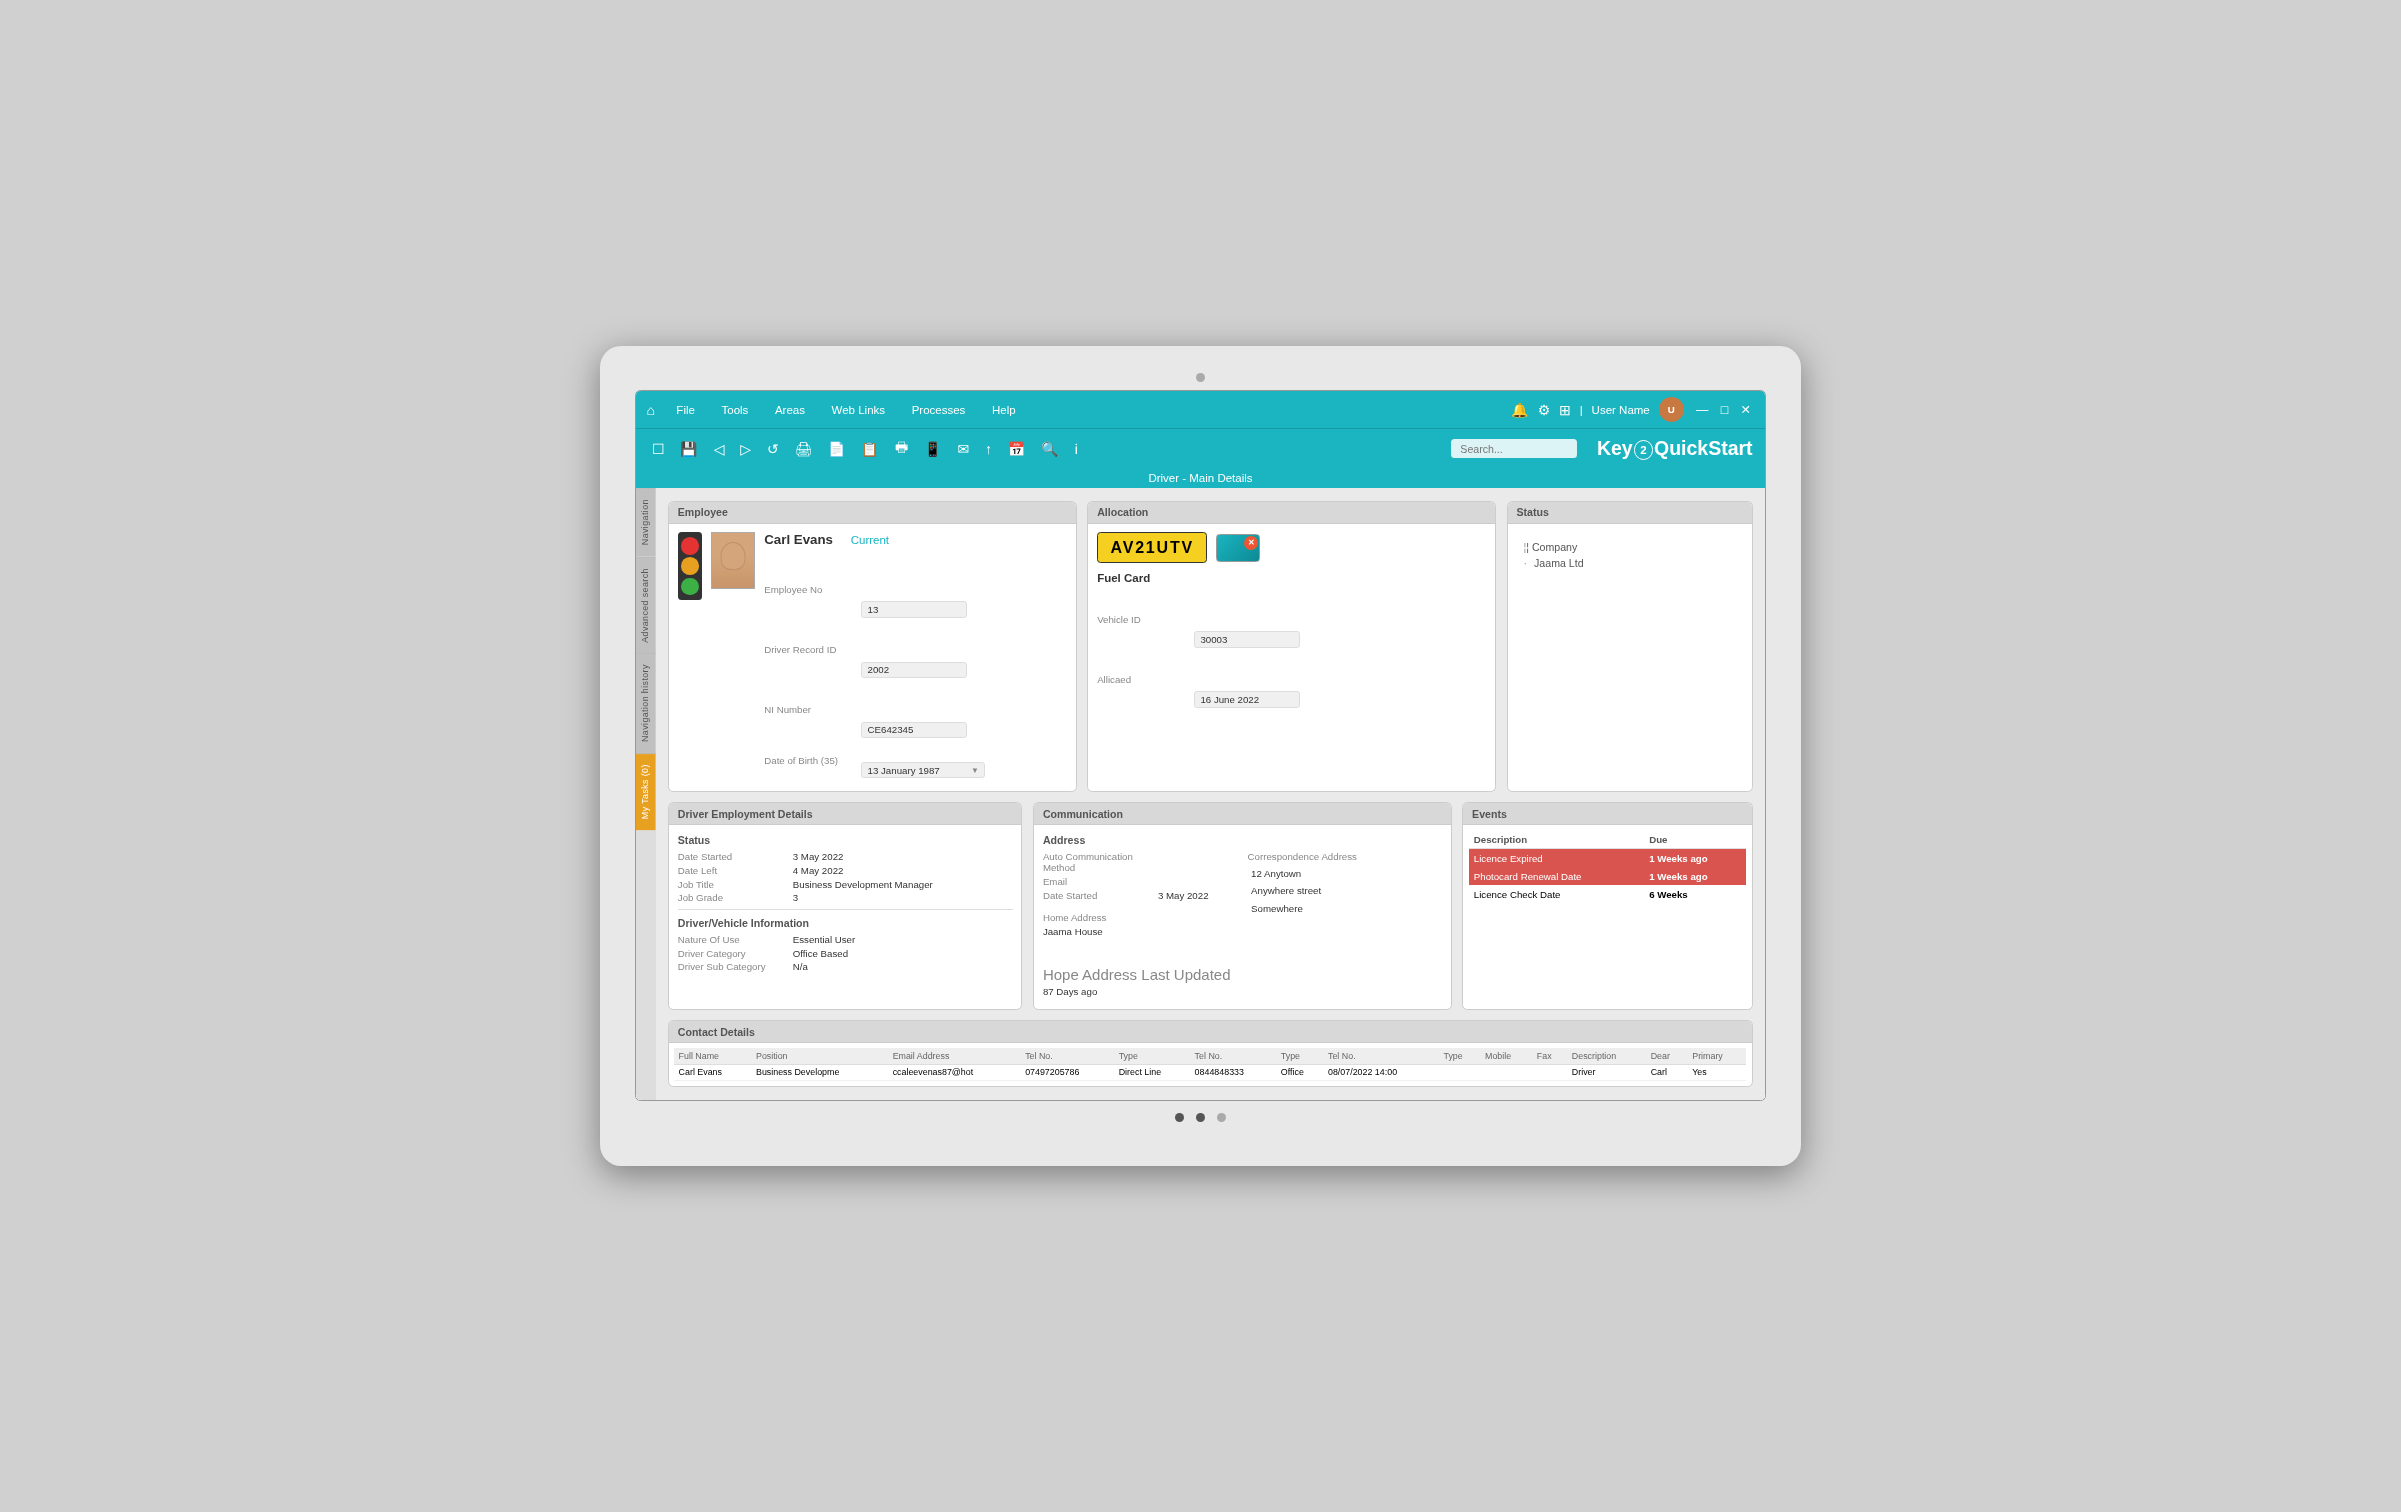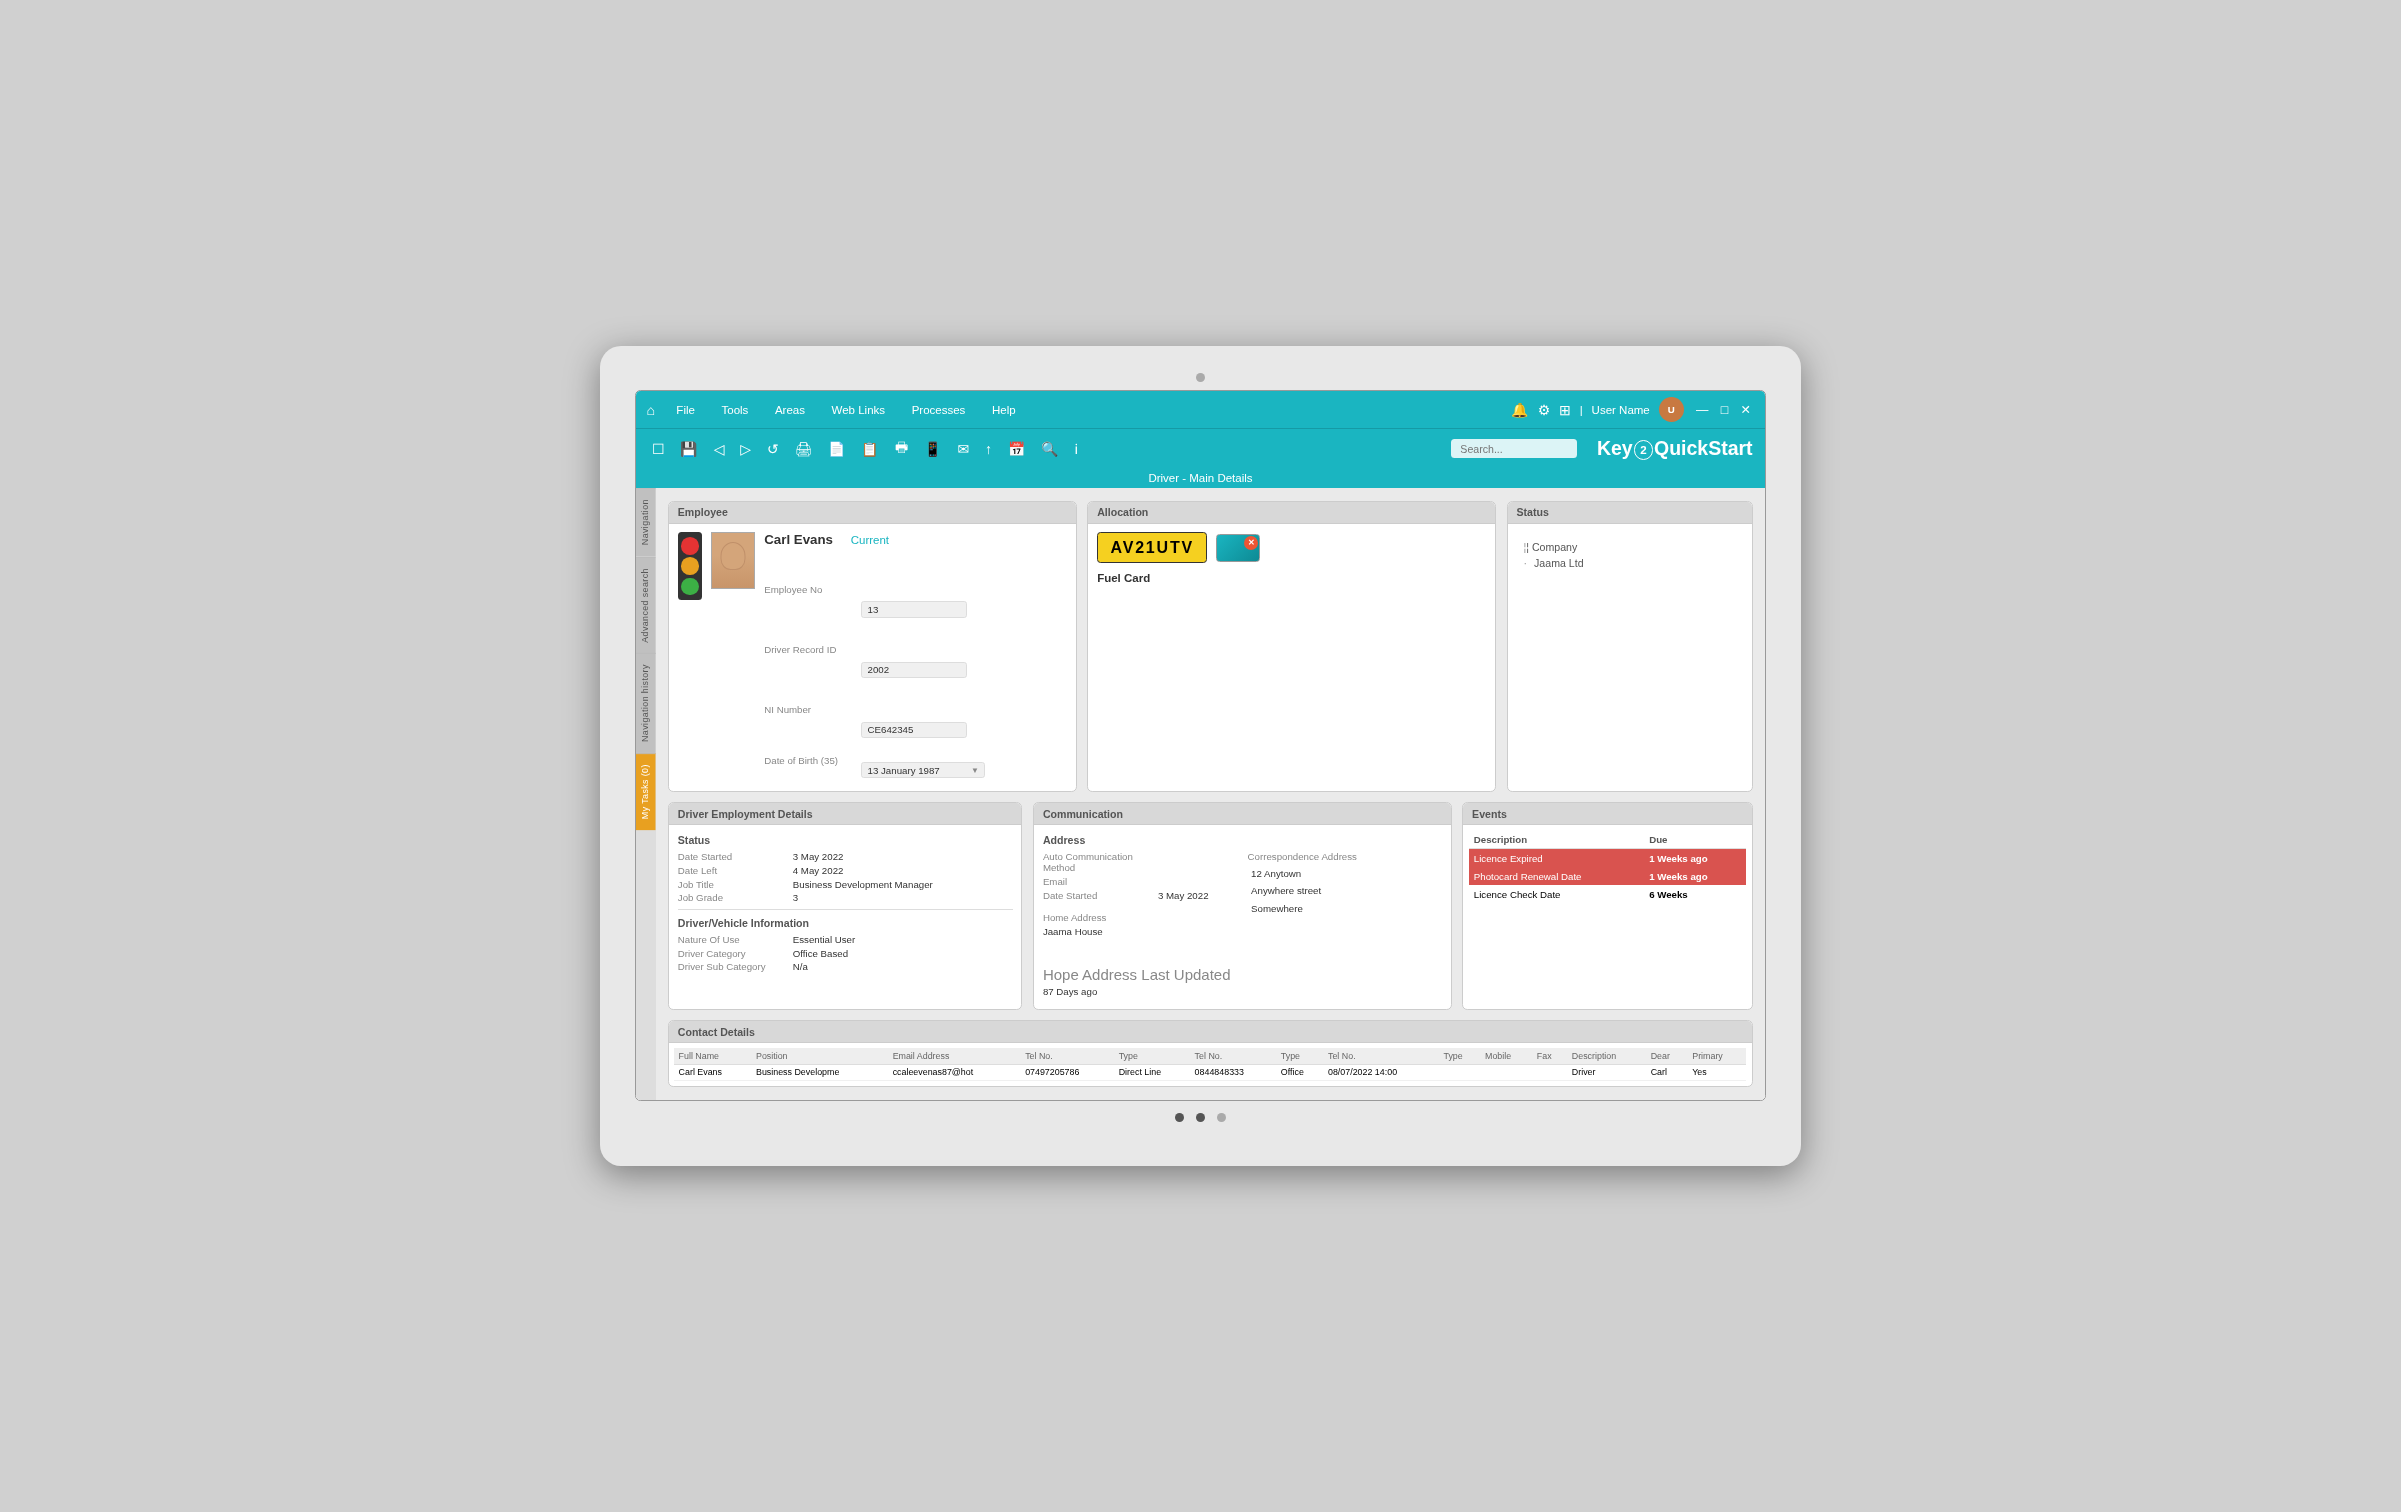--- a/index.html
+++ b/index.html
@@ -499,20 +499,32 @@
                 <div class="vehicle-plate">AV21UTV</div>
                 <div style="position:relative; display:inline-block;">
                   <div style="width:44px;height:28px;background:linear-gradient(135deg,#1ab5c1,#0d8a94);border-radius:3.5px;border:0.9px solid #999;"></div>
                   <div style="position:absolute;top:1.8px;right:1.8px;width:14px;height:14px;background:#e53;border-radius:50%;display:flex;align-items:center;justify-content:center;">
                     <span style="color:#fff;font-size:8px;font-weight:bold;">✕</span>
                   </div>
                 </div>
               </div>
               <div class="fuel-card-label">Fuel Card</div>
               <div style="height:7px;"></div>
+              <div class="alloc-fields">
+                <div class="alloc-col">
+                  <div class="field-row">
+                    <span class="field-label">Vehicle ID</span>
+                    <span class="field-value">30003</span>
+                  </div>
+                  <div class="field-row">
+                    <span class="field-label">Allicaed</span>
+                    <span class="field-value">16 June 2022</span>
+                  </div>
+                </div>
+              </div>
             </div>
           </div>
 
           <div class="card status-card">
             <div class="card-header">Status</div>
             <div class="card-body">
               <div class="status-tree">
                 <div class="tree-root">¦ Company</div>
                 <div class="tree-item">Jaama Ltd</div>
               </div>

